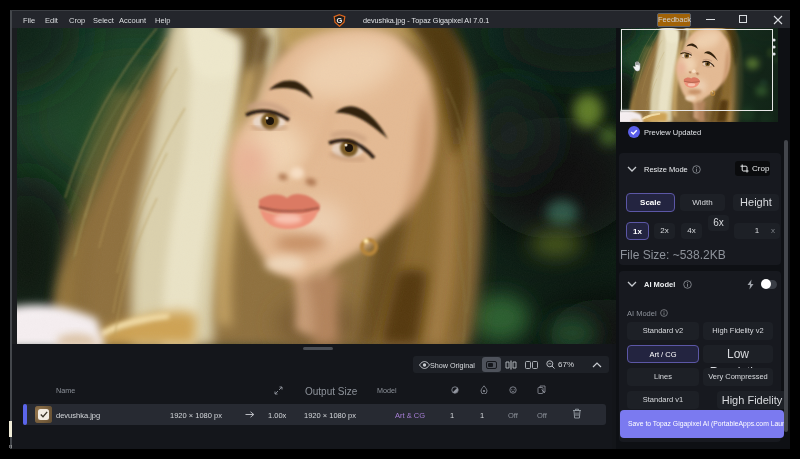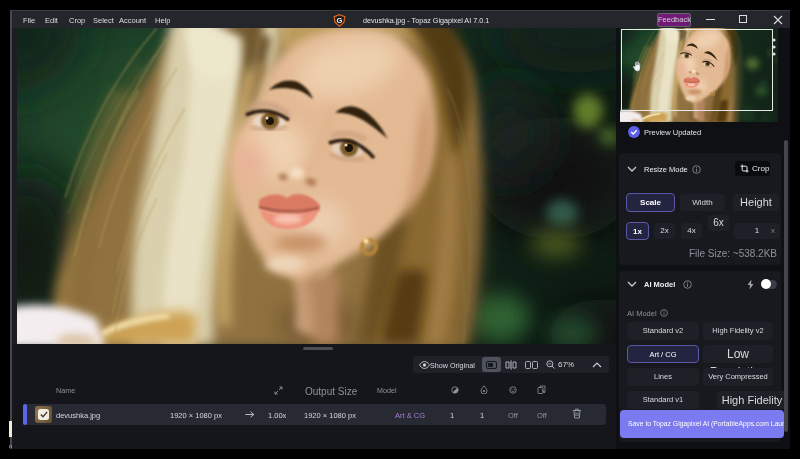--- a/index.html
+++ b/index.html
@@ -24,21 +24,21 @@
   <span class="menu" style="left:57px">Crop</span>
   <span class="menu" style="left:81px">Select</span>
   <span class="menu" style="left:107px">Account</span>
   <span class="menu" style="left:143px">Help</span>
   <span id="title">devushka.jpg - Topaz Gigapixel AI 7.0.1</span>
 </div>
 <svg class="abs" style="left:333px;top:14px" width="13" height="13" viewBox="0 0 13 13">
     <path d="M6.5,0.7 L11.8,2.6 L11,8.2 L6.5,12.3 L2,8.2 L1.2,2.6 Z" fill="#1c1c1c" stroke="#e0681e" stroke-width="1.2"></path>
     <text x="6.5" y="9.3" text-anchor="middle" font-size="7.5" font-weight="bold" fill="#f0f0f0" font-family="Liberation Sans">G</text>
   </svg>
-<div class="abs" style="left:657px;top:13px;width:34px;height:14px;border:1px solid #60646b;border-radius:2px;background:#701a75;color:#cfd2d7;font-size:7.5px;text-align:center;line-height:12px">Feedback</div>
+<div class="abs" style="left:657px;top:13px;width:34px;height:14px;border:1px solid #60646b;border-radius:2px;background:#a16207;color:#cfd2d7;font-size:7.5px;text-align:center;line-height:12px">Feedback</div>
 <div class="abs" style="left:706px;top:19px;width:9px;height:1px;background:#dadde1"></div>
 <div class="abs" style="left:739px;top:15px;width:8px;height:8px;border:1px solid #dadde1"></div>
 <svg class="abs" style="left:773px;top:15px" width="10" height="10">
     <path d="M1,1 L9,9 M9,1 L1,9" stroke="#dadde1" stroke-width="1.1"></path>
   </svg>
 
 <div class="abs" style="left:9px;top:421px;width:6px;height:16px;background:#f0ecd8"></div>
 <div class="abs" style="left:9px;top:443px;font-size:6px;color:#b8b8b8">n</div>
 <div class="abs" id="viewport"></div>
 <div class="abs" id="photo" style="left:17px;top:28px;width:599px;height:316px">
@@ -319,21 +319,21 @@
   </svg>
 <div class="abs" style="left:752px;top:164px;font-size:8px;color:#e8eaec">Crop</div>
 <div class="abs btn sel" style="left:626px;top:193px;width:49px;height:19px;font-size:8px;font-weight:bold;line-height:18px">Scale</div>
 <div class="abs btn" style="left:680px;top:194px;width:45px;height:17px;font-size:8px;line-height:17px">Width</div>
 <div class="abs btn" style="left:733px;top:194px;width:46px;height:17px;font-size:11px;line-height:17px">Height</div>
 <div class="abs btn sel" style="left:626px;top:222px;width:23px;height:18px;font-size:8px;font-weight:bold;line-height:17px">1x</div>
 <div class="abs btn" style="left:654px;top:223px;width:21px;height:16px;font-size:8px;line-height:16px">2x</div>
 <div class="abs btn" style="left:681px;top:223px;width:21px;height:16px;font-size:8px;line-height:16px">4x</div>
 <div class="abs btn" style="left:708px;top:215px;width:21px;height:16px;font-size:10px;line-height:16px">6x</div>
 <div class="abs btn" style="left:734px;top:223px;width:46px;height:16px;font-size:8px;line-height:16px">1<span style="position:absolute;right:5px;color:#7d8187">x</span></div>
-<div class="abs gray" style="left:620px;top:248px;width:157px;font-size:10px;text-align:right">File Size: ~538.2KB</div>
+<div class="abs gray" style="left:620px;top:248px;width:157px;font-size:12px;">File Size: ~538.2KB</div>
 
 <div class="abs sec" style="left:619px;top:271px;width:162px;height:171px"></div>
 <svg class="abs" style="left:627px;top:280px" width="10" height="8">
     <path d="M1,2 L5,6 L9,2" stroke="#c8cbd0" stroke-width="1.3" fill="none"></path>
   </svg>
 <div class="abs" style="left:644px;top:279.5px;font-size:7.5px;font-weight:bold;color:#eceef0">AI Model</div>
 <svg class="abs" style="left:683px;top:280px" width="9" height="9">
     <circle cx="4.5" cy="4.5" r="3.8" stroke="#86898f" stroke-width="0.9" fill="none"></circle>
     <rect x="4.1" y="3.8" width="0.9" height="3" fill="#86898f"></rect>
     <rect x="4.1" y="2.2" width="0.9" height="1" fill="#86898f"></rect>

